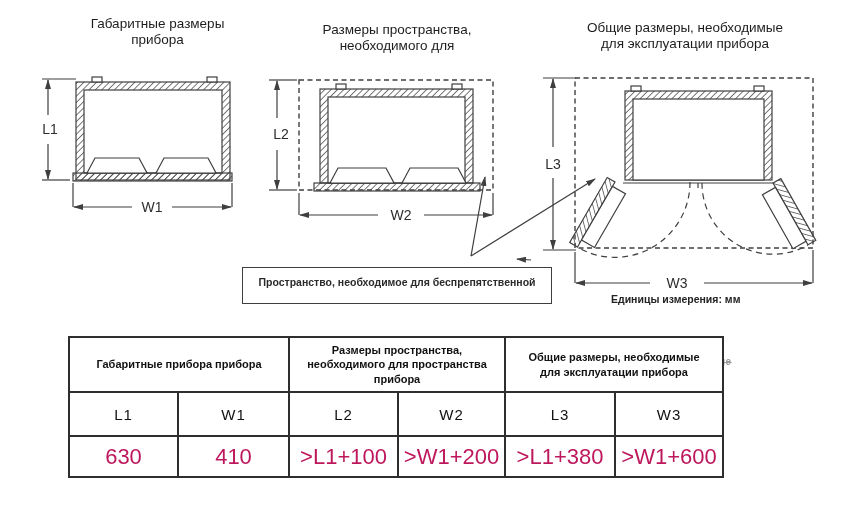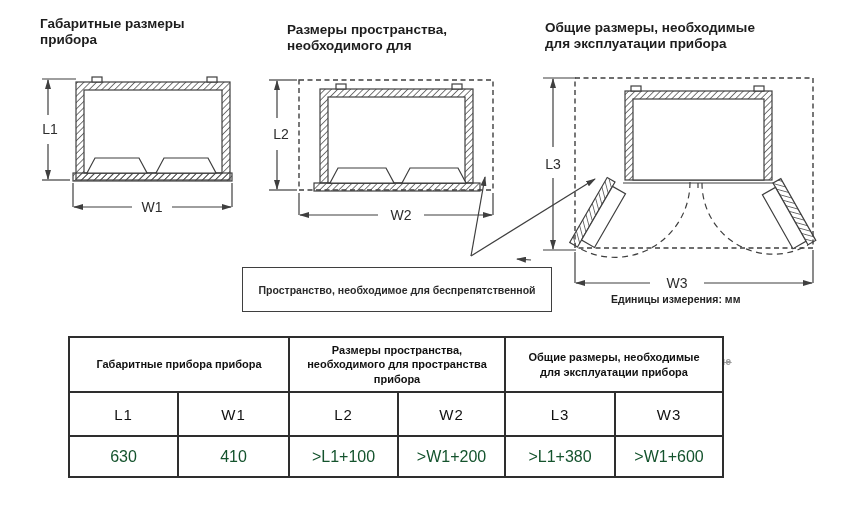--- a/index.html
+++ b/index.html
@@ -1,34 +1,34 @@
 <!DOCTYPE html>
 <html><head>
 <meta charset="utf-8">
 <style>
   html,body{margin:0;padding:0;background:#fff;}
   body{width:850px;height:505px;position:relative;overflow:hidden;
        font-family:"Liberation Sans",sans-serif;color:#1f1f1f;}
   .abs{position:absolute;}
   svg{position:absolute;left:0;top:0;}
-  .title{font-size:13.5px;font-weight:700;line-height:1.22;text-align:left;color:#1d1d1d;}
+  .title{font-size:13.5px;font-weight:400;line-height:1.22;text-align:center;color:#1d1d1d;}
   .title span{display:block;}
   .callout{border:1.5px solid #3f3f3f;text-align:center;font-size:10.5px;font-weight:600;
-           line-height:1.25;padding-top:16px;background:#fff;color:#2a2a2a;}
+           line-height:1.25;padding-top:8px;background:#fff;color:#2a2a2a;}
   .callout span{display:block;}
   .units{font-size:10.5px;font-weight:700;text-align:left;color:#222;}
   .faded{font-size:10px;font-weight:700;color:#9b9b9b;text-decoration:line-through;
          letter-spacing:.5px;filter:blur(.4px);margin-top:39px;}
   table.dim{border-collapse:collapse;table-layout:fixed;width:654px;background:#fff;}
   table.dim th,table.dim td{border:2px solid #2e2e2e;text-align:center;vertical-align:middle;
          padding:0;overflow:hidden;}
   tr.hdr th{height:53px;font-size:11px;font-weight:700;line-height:1.3;color:#111;}
   tr.hdr span{display:block;}
   tr.dims td{height:42px;font-size:15px;letter-spacing:1px;color:#111;}
-  tr.vals td{height:39px;font-size:16px;color:#14532d;}
+  tr.vals td{height:39px;font-size:22px;color:#be185d;}
   text.dimlbl{font-size:14px;fill:#2d2d2d;font-weight:500;}
 </style>
 </head>
 <body>
 
 <svg width="850" height="505" viewBox="0 0 850 505">
   <defs>
     <pattern id="hatch" patternUnits="userSpaceOnUse" width="4.5" height="4.5" patternTransform="rotate(45)">
       <line x1="0" y1="0" x2="0" y2="4.5" stroke="#4a4a4a" stroke-width="1.5"></line>
     </pattern>

